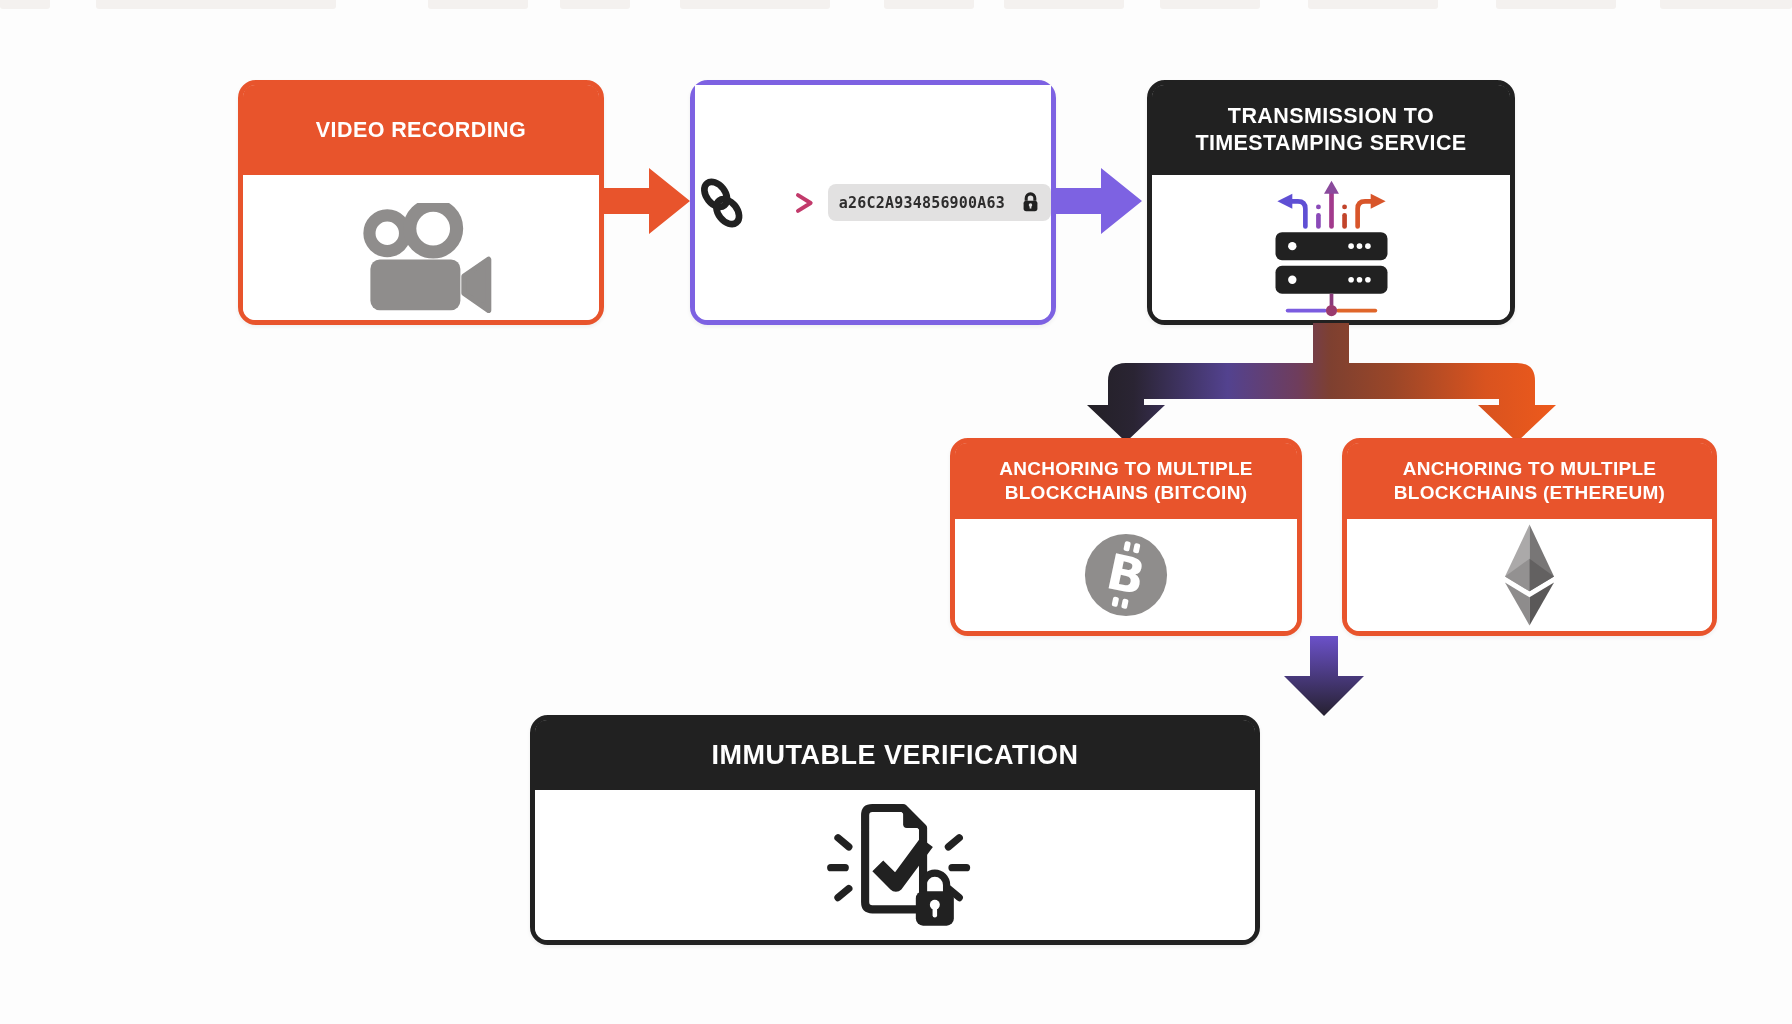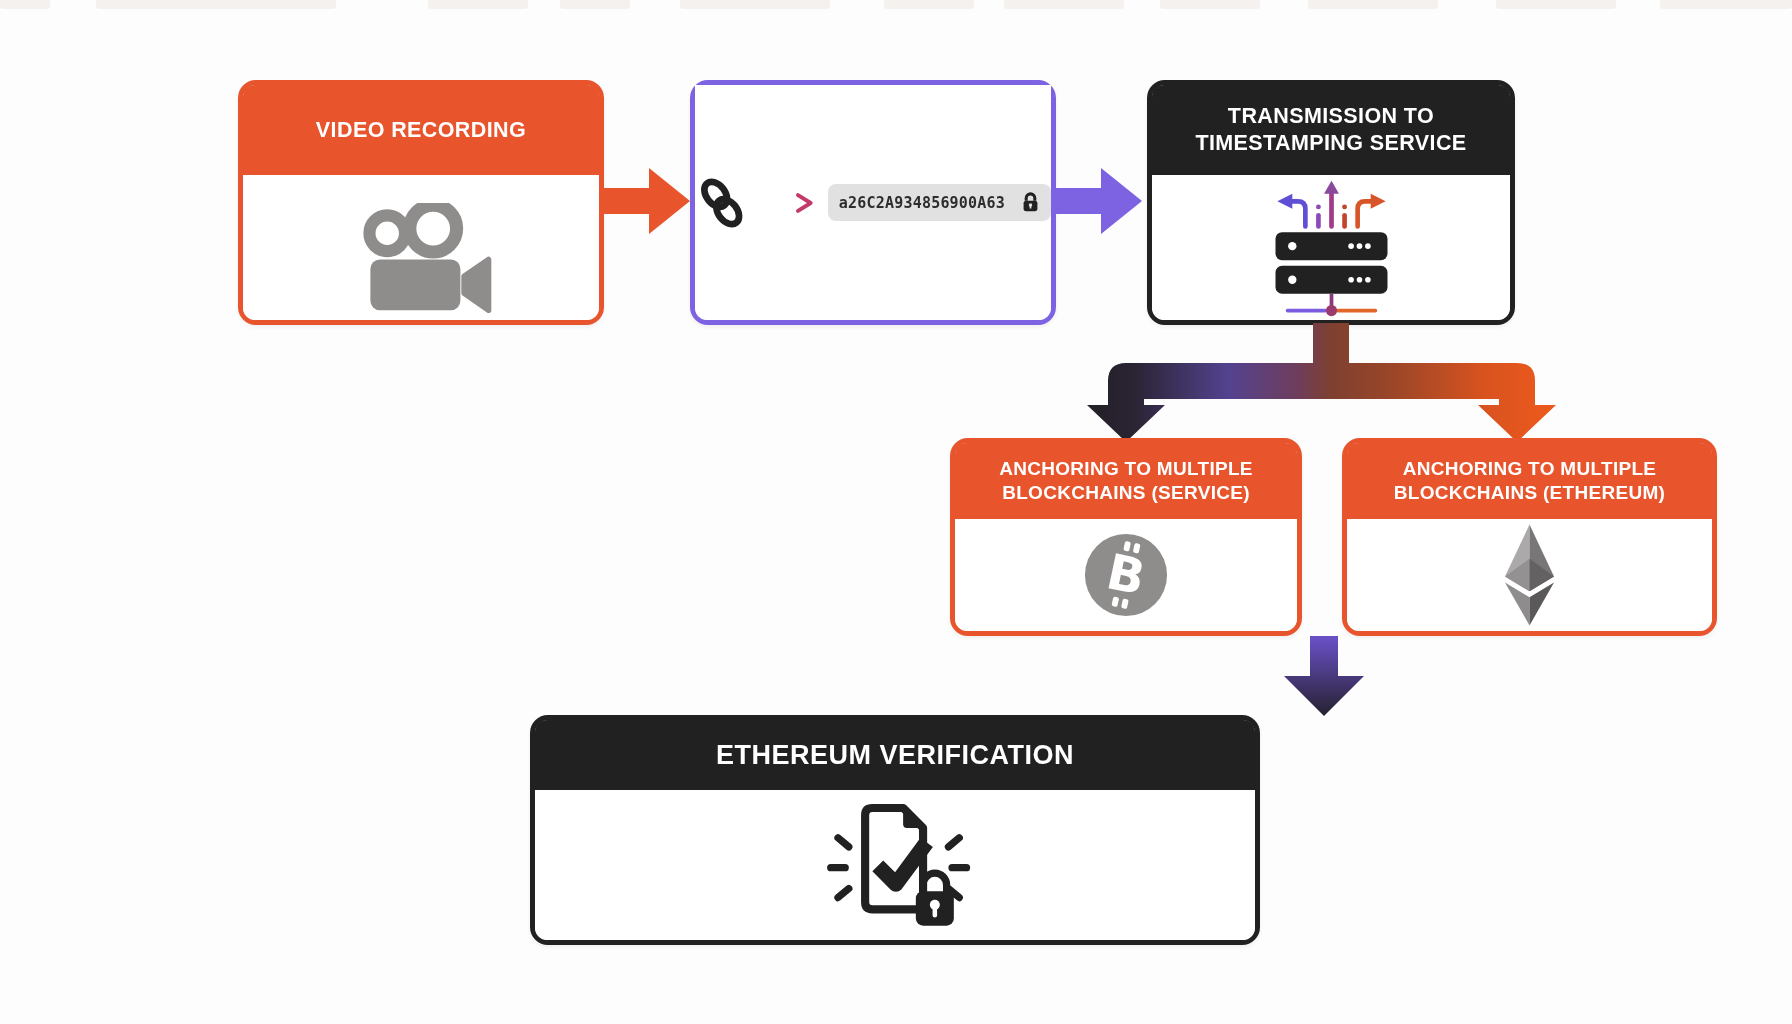--- a/index.html
+++ b/index.html
@@ -166,21 +166,21 @@
         <stop offset="1" stop-color="#EE5A1C"></stop>
       </linearGradient>
     </defs>
     <path d="M 28,61 Q 28,43 46,43 L 233,43 L 233,3 L 269,3 L 269,43 L 437,43 Q 455,43 455,61
              L 455,85 L 476,85 L 437,122 L 398,85 L 419,85 L 419,79
              L 64,79 L 64,85 L 85,85 L 46,122 L 7,85 L 28,85 Z" fill="url(#gradBranch)"></path>
   </svg>
 
   <div class="node row2" style="left: 950px; top: 438px; width: 352px; height: 198px; border-color: rgb(232, 84, 44);">
     <div class="node-header" style="background-color: rgb(232, 84, 44);">
-      <span>ANCHORING TO MULTIPLE BLOCKCHAINS (SERVICE)</span>
+      <span>ANCHORING TO MULTIPLE BLOCKCHAINS (BITCOIN)</span>
     </div>
     <div class="node-body">
       <svg width="88" height="88" viewBox="0 0 90 90">
         <circle cx="45" cy="45" r="42" style="fill: rgb(143, 141, 140);"></circle>
         <g transform="rotate(12 45 45)" fill="#FFFFFF">
           <rect x="37" y="11" width="6" height="10" rx="2"></rect>
           <rect x="47" y="11" width="6" height="10" rx="2"></rect>
           <rect x="37" y="69" width="6" height="10" rx="2"></rect>
           <rect x="47" y="69" width="6" height="10" rx="2"></rect>
           <text x="45" y="62" font-family="'DejaVu Sans', sans-serif" font-size="50" font-weight="bold" text-anchor="middle">B</text>
@@ -210,21 +210,21 @@
       <linearGradient id="gradDown" x1="0" y1="0" x2="0" y2="1">
         <stop offset="0" stop-color="#6B51C9"></stop>
           <stop offset="1" stop-color="#262130"></stop>
       </linearGradient>
     </defs>
     <polygon points="29,0 57,0 57,40 83,40 43,80 3,40 29,40" fill="url(#gradDown)"></polygon>
   </svg>
 
   <div class="node big" style="left: 530px; top: 715px; width: 730px; height: 230px; border-color: rgb(33, 33, 33);">
     <div class="node-header" style="background-color: rgb(33, 33, 33);">
-      <span>ETHEREUM VERIFICATION</span>
+      <span>IMMUTABLE VERIFICATION</span>
     </div>
     <div class="node-body">
       <svg width="172" height="136" viewBox="0 0 190 150">
         <g fill="none" stroke-linecap="round" style="stroke: rgb(33, 33, 33);">
           <line x1="32" y1="45" x2="44" y2="55" stroke-width="8"></line>
           <line x1="24" y1="78" x2="40" y2="78" stroke-width="8"></line>
           <line x1="32" y1="111" x2="44" y2="101" stroke-width="8"></line>
           <line x1="166" y1="45" x2="154" y2="55" stroke-width="8"></line>
           <line x1="174" y1="78" x2="158" y2="78" stroke-width="8"></line>
           <line x1="166" y1="111" x2="154" y2="101" stroke-width="8"></line>

